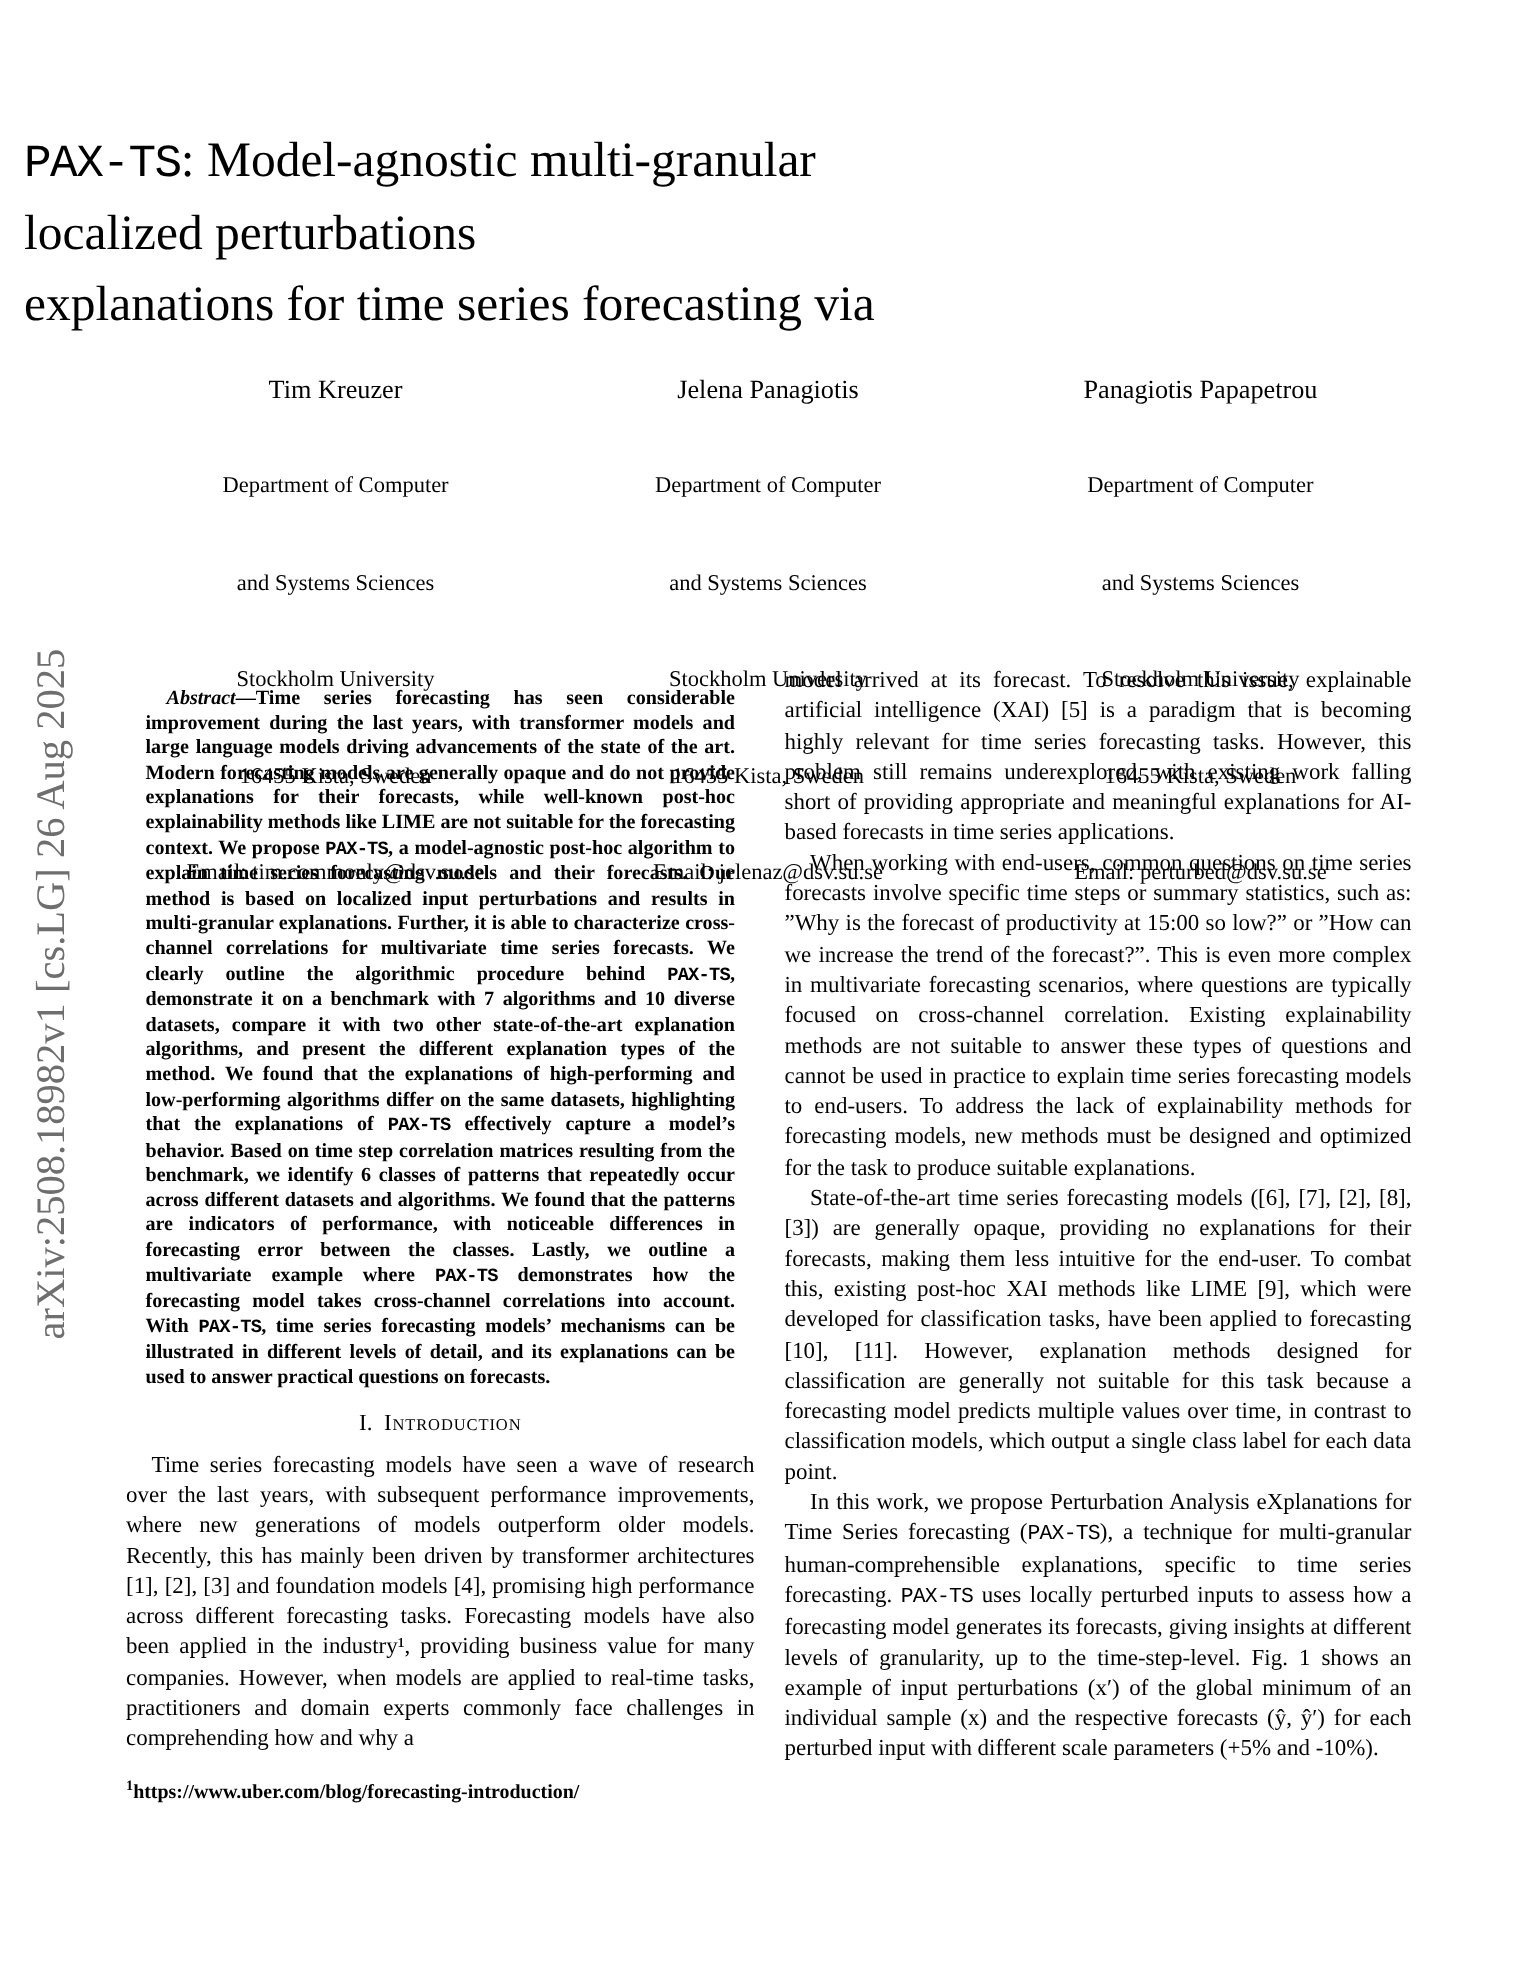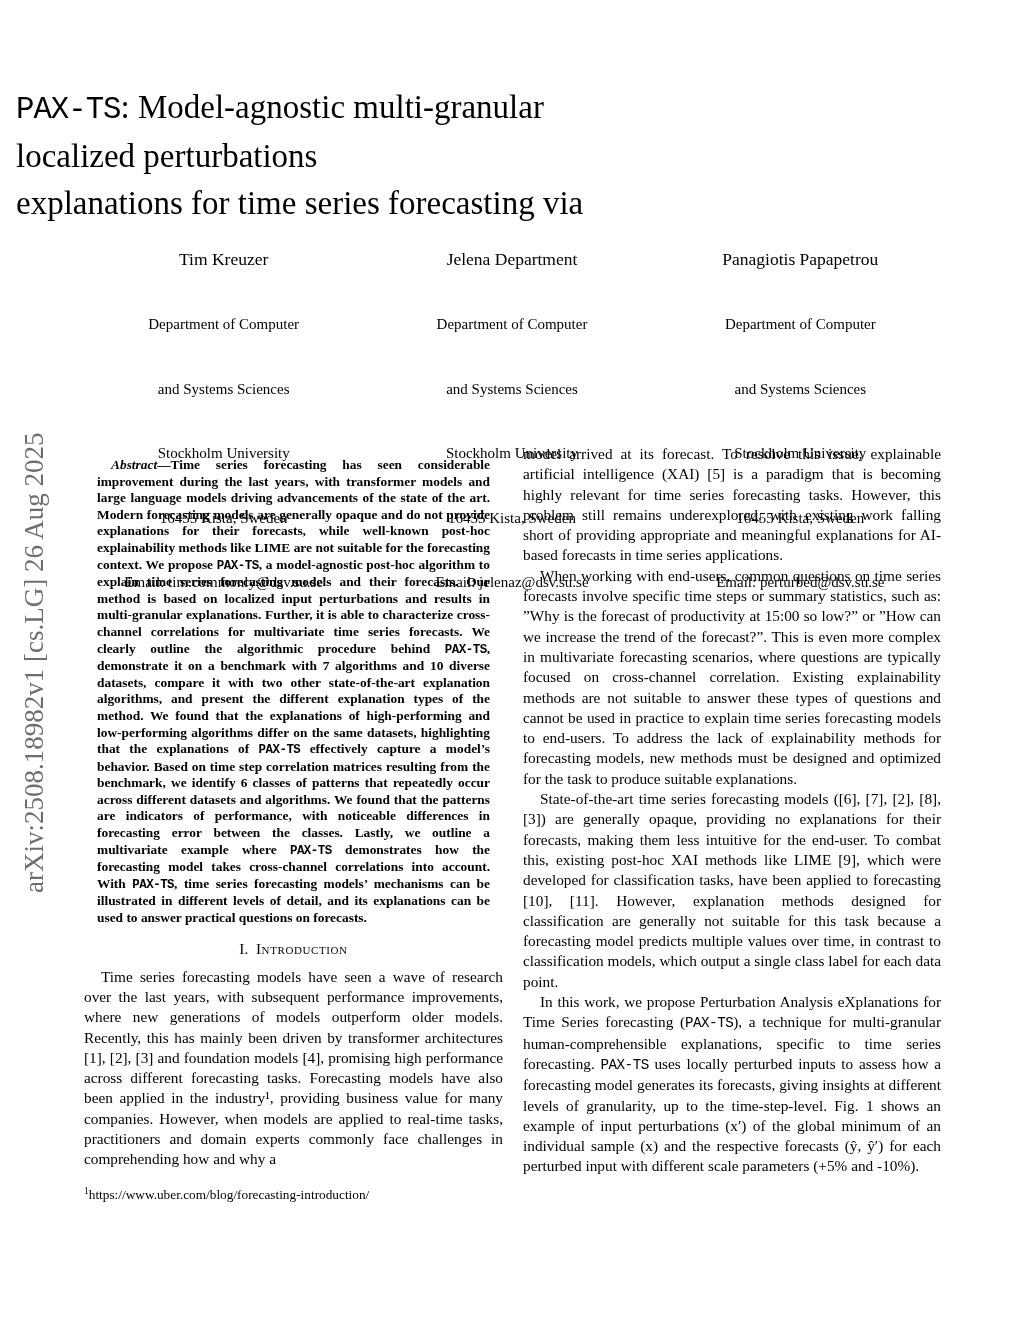--- a/index.html
+++ b/index.html
@@ -107,20 +107,21 @@
   }
   .body-p.no-indent { text-indent: 0; }
   
   .footnote {
     position: absolute;
     left: 84px;
     top: 1183px;
     width: 419px;
     font-size: 13.3px;
     line-height: 17px;
+    font-weight: bold;
   }
   .footnote sup { font-size: 9.5px; }
 </style>
 </head>
 <body>
 
 <div class="arxiv-strip">arXiv:2508.18982v1  [cs.LG]  26 Aug 2025</div>
 
 <div class="title-block">
   <div><span class="mono">PAX-TS</span><span>: Model-agnostic multi-granular</span></div>
@@ -131,21 +132,21 @@
 <div class="authors">
   <div class="author">
     <div class="name">Tim Kreuzer</div>
     <div class="aff-line">Department of Computer</div>
     <div class="aff-line">and Systems Sciences</div>
     <div class="aff-line">Stockholm University</div>
     <div class="aff-line">16455 Kista, Sweden</div>
     <div class="aff-line">Email: tim.commonly@dsv.su.se</div>
   </div>
   <div class="author">
-    <div class="name">Jelena Department</div>
+    <div class="name">Jelena Panagiotis</div>
     <div class="aff-line">Department of Computer</div>
     <div class="aff-line">and Systems Sciences</div>
     <div class="aff-line">Stockholm University</div>
     <div class="aff-line">16455 Kista, Sweden</div>
     <div class="aff-line">Email: jelenaz@dsv.su.se</div>
   </div>
   <div class="author">
     <div class="name">Panagiotis Papapetrou</div>
     <div class="aff-line">Department of Computer</div>
     <div class="aff-line">and Systems Sciences</div>

